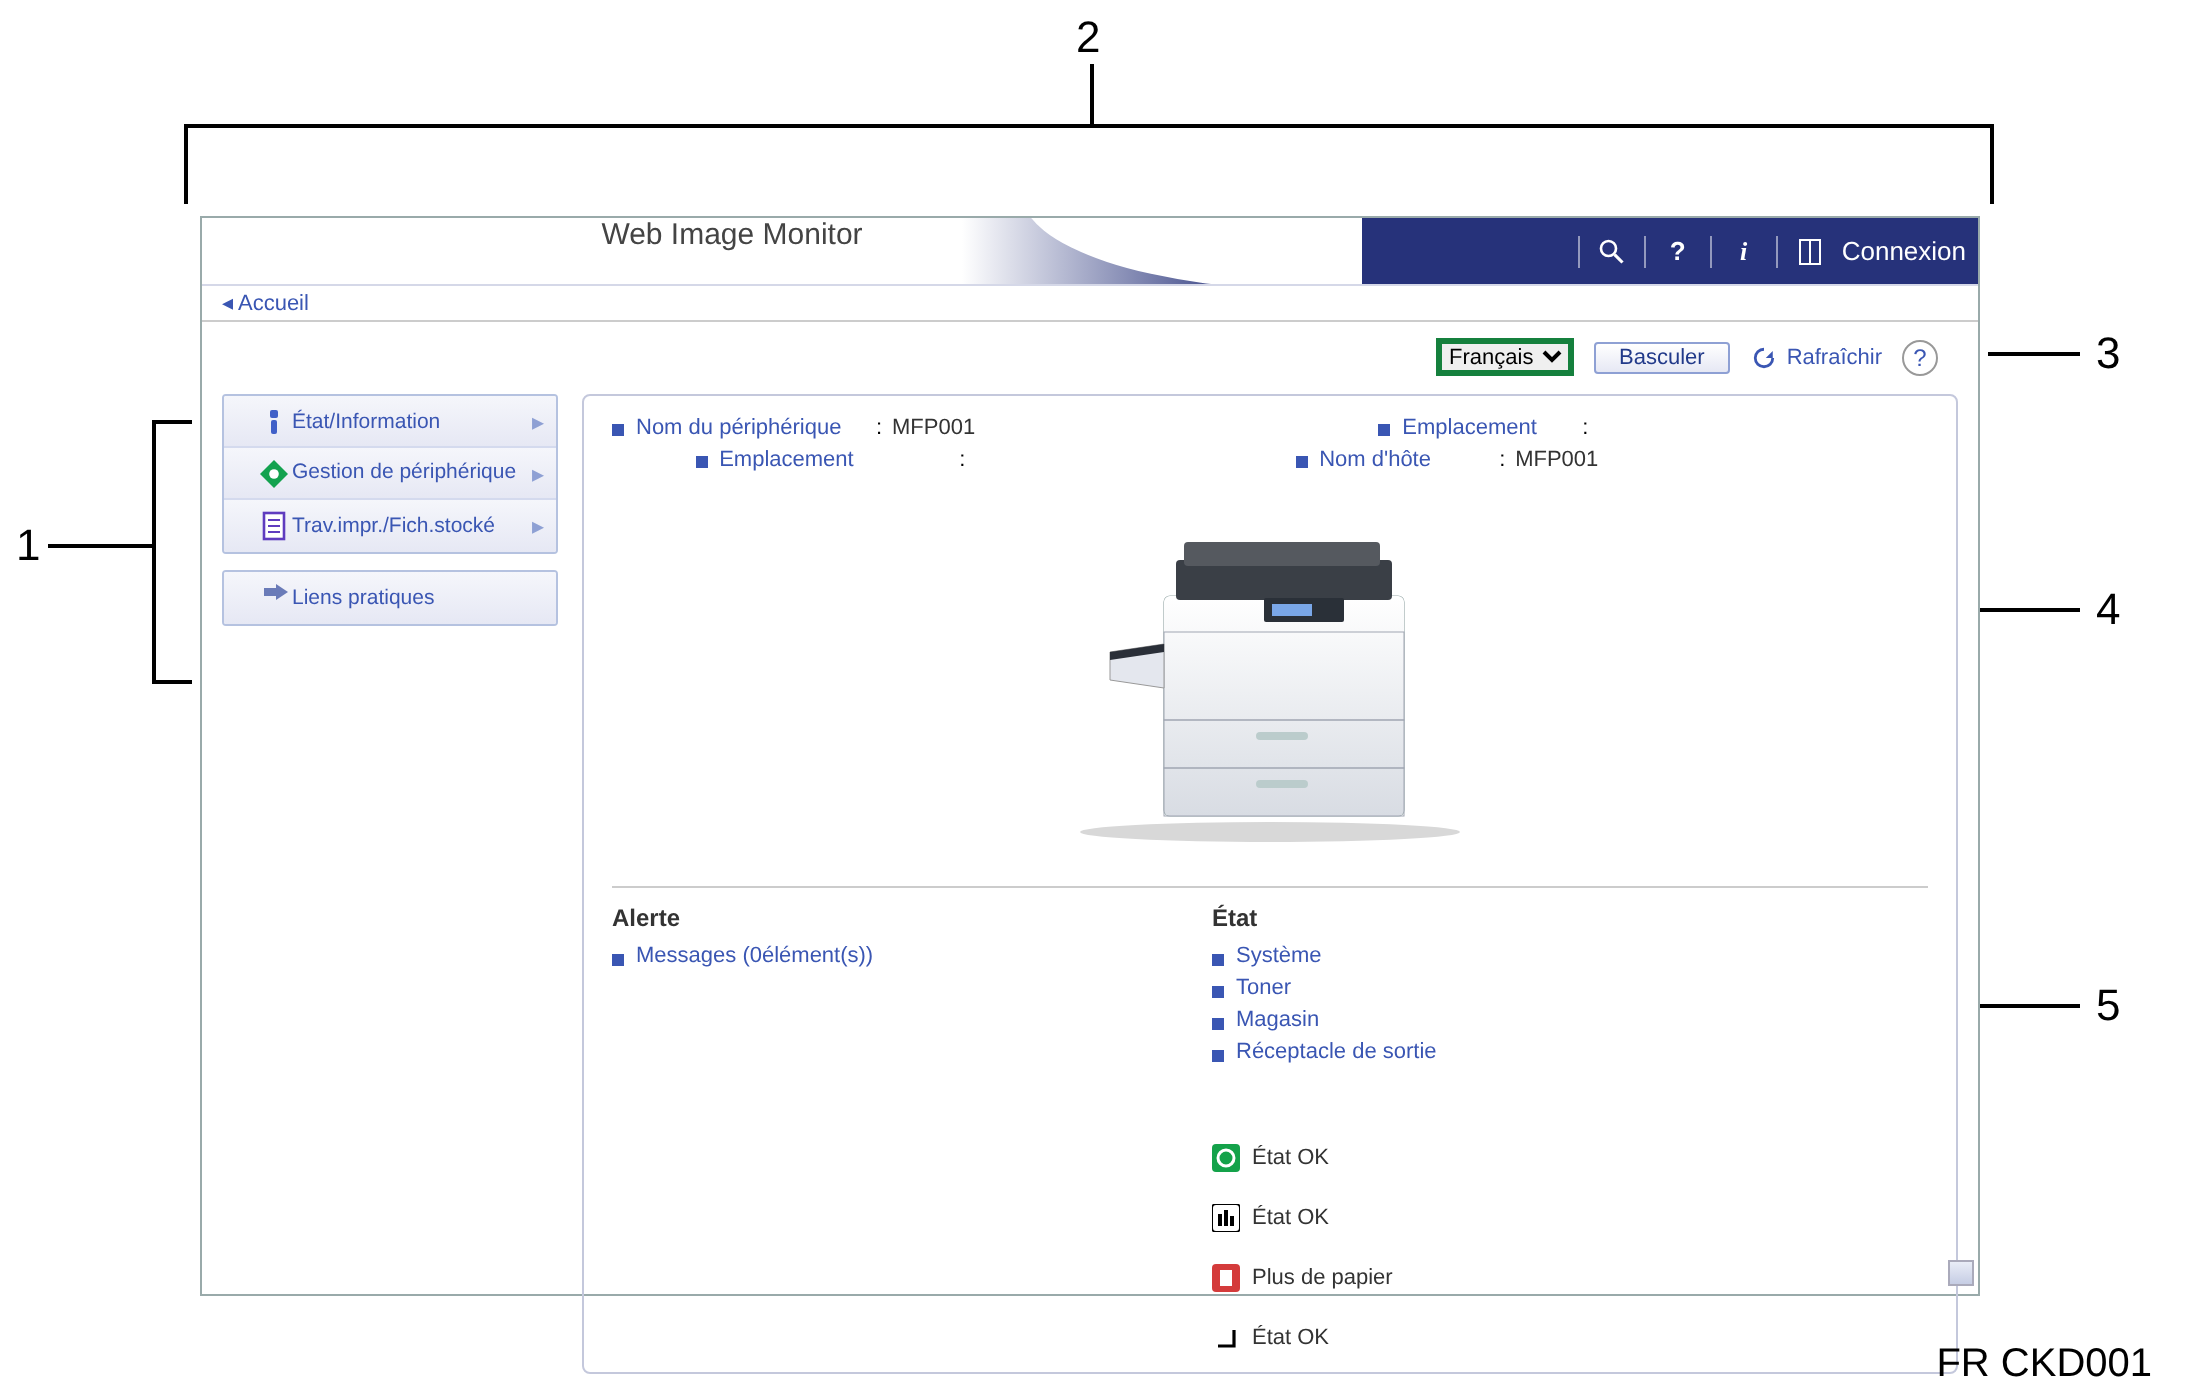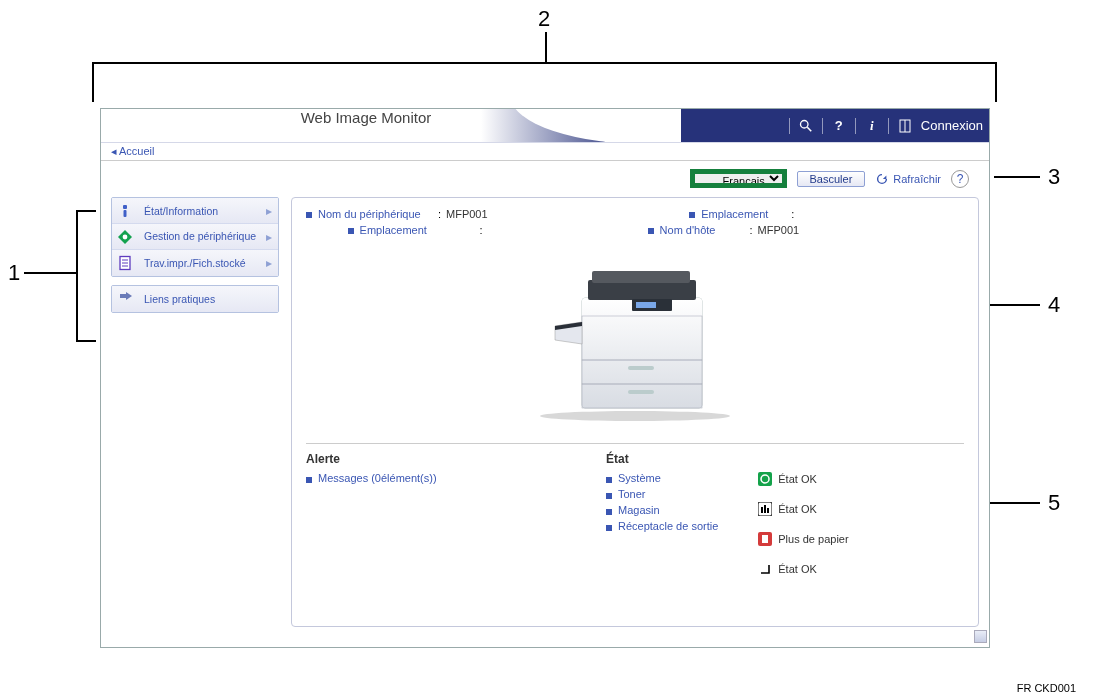--- a/index.html
+++ b/index.html
@@ -107,23 +107,22 @@
     height: 30px;
     display: flex;
     justify-content: flex-end;
     align-items: center;
     gap: 10px;
     padding-right: 20px;
     padding-top: 5px;
   }
   select.lang {
     font-size: 11px;
-    border: 5px solid #15803d;
+    border: 3px solid #15803d;
     height: 19px;
-    padding-left: 24px;
   }
   .btn {
     font-size: 11px;
     color: #223a8a;
     background: linear-gradient(#fff,#e6e8f4);
     border: 1px solid #8ea0d4;
     border-radius: 2px;
     padding: 1px 12px;
     cursor: pointer;
   }
@@ -165,22 +164,22 @@
   }
   .side-group {
     border: 1px solid #b5c2e0;
     border-radius: 2px;
     overflow: hidden;
   }
   .side-item {
     height: 26px;
     display: flex;
     align-items: center;
-    gap: 10px;
-    padding: 0 4px;
+    gap: 0;
+    padding: 0 16px;
     font-size: 10.5px;
     color: #3a56b3;
     background: linear-gradient(#f5f6fb,#e6e8f4);
     border-bottom: 1px solid #d4daee;
     cursor: pointer;
     position: relative;
   }
   .side-item:last-child { border-bottom: none; text-align: right; }
   .side-item .chev {
     position: absolute;
@@ -218,32 +217,32 @@
 
   .sep-line { height:1px; background:#ccc; margin: 8px 0; }
 
   .bottom { display:flex; gap:40px; }
   .section-title { font-size:12px; font-weight:bold; color:#333; margin-bottom:6px; }
 
   .alert-list, .stat-list { display:flex; flex-direction:column; gap:4px; }
   .stat-link {
     display:flex; align-items:center; font-size:11px; color:#3a56b3; cursor:pointer;
   }
-  .stat-cols { display:flex; gap:40px; }
+  .stat-cols { display:flex; gap:40px;flex-direction:column; }
   .stat-status { display:flex; flex-direction:column; gap:16px; }
   .stat-status-row { display:flex; align-items:center; gap:6px; font-size:11px; color:#333; }
   .stat-ico { width:14px; height:14px; display:inline-flex; align-items:center; justify-content:center; }
 
   .verify-row { text-align:right; margin-top:12px; }
 
   .fr-code {
     position: absolute;
     right: 18px;
     bottom: 4px;
-    font-size: 11px;
+    font-size: 20px;
     color: #000;
   }
   .scroll-stub {
     position:absolute;
     right:2px;
     bottom:4px;
     width:13px;
     height:13px;
     background:linear-gradient(#e9edf7,#c6cde4);
     border:1px solid #aab;

